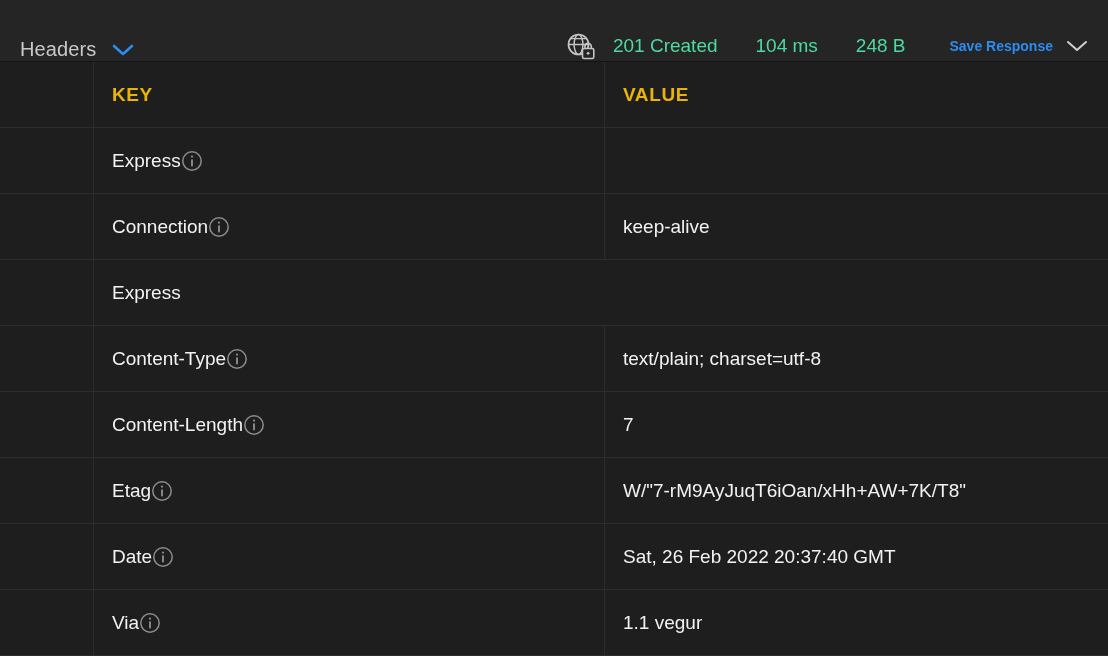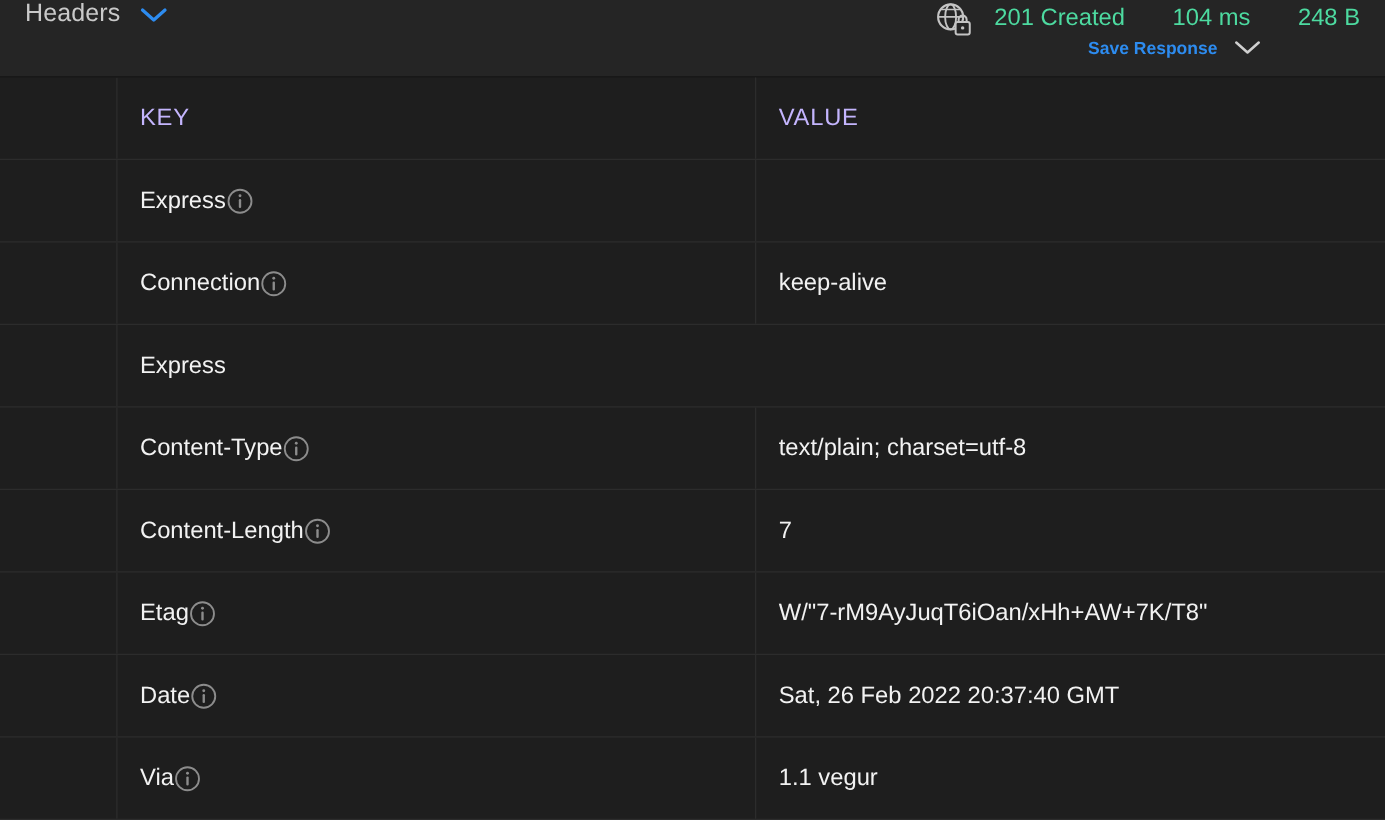--- a/index.html
+++ b/index.html
@@ -10,21 +10,21 @@
     -webkit-font-smoothing:antialiased;
     overflow:hidden;
   }
 
   
   .toolbar {
     position:relative;
     height:62px;
     background:#252525;
     display:flex;
-    align-items:flex-start;
+    align-items:flex-end;
     border-bottom:1px solid #141414;
   }
   .toolbar-left {
     display:flex;
     align-items:center;
     gap:16px;
     padding-left:20px;
   }
   .headers-label {
     color:#c9c9c9;
@@ -33,21 +33,20 @@
   }
   .chevron-blue { display:block; }
   .chevron-gray { display:block; }
 
   .toolbar-right {
     margin-left:auto;
     display:flex;
     align-items:center;
     padding-right:20px;
     gap:0;
-    flex-direction:column;
   }
   .status-group {
     display:flex;
     align-items:center;
     gap:14px;
   }
   .globe-lock-icon { display:block; margin-right:4px; }
   .status-text {
     color:#4ddaa0;
     font-size:19px;
@@ -94,23 +93,24 @@
     position:relative;
   }
   .cell-value {
     flex:1 1 auto;
     display:flex;
     align-items:center;
     padding:0 18px;
     overflow:hidden;
   }
   .col-head {
-    color:#c4b5fd;
+    color:#eab308;
     font-size:19px;
     letter-spacing:0.6px;
+    font-weight:bold;
   }
   .key-text {
     color:#f2f2f2;
     font-size:19px;
     white-space:nowrap;
   }
   .value-text {
     color:#f2f2f2;
     font-size:19px;
     white-space:nowrap;

